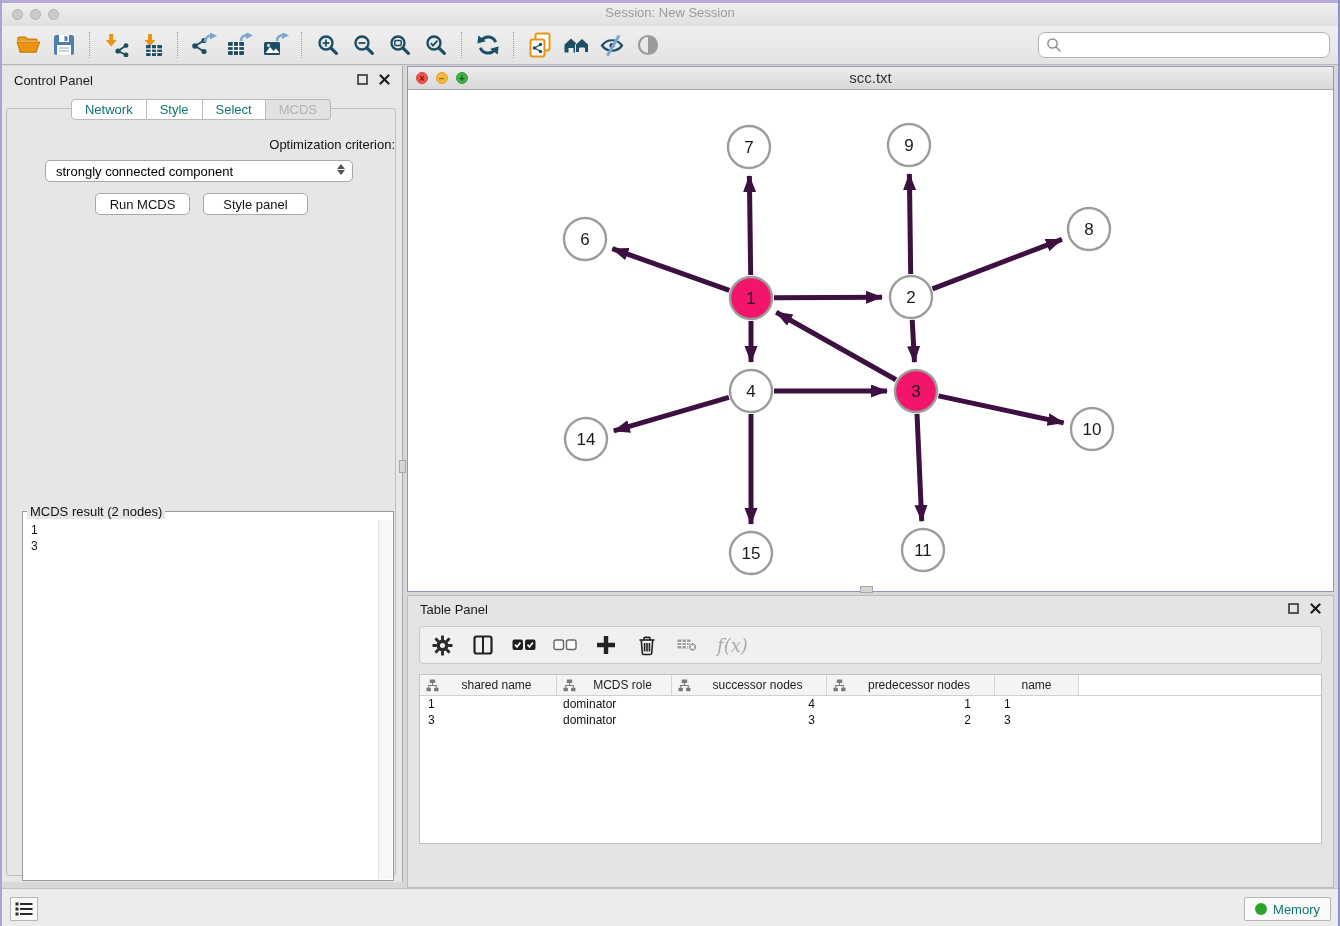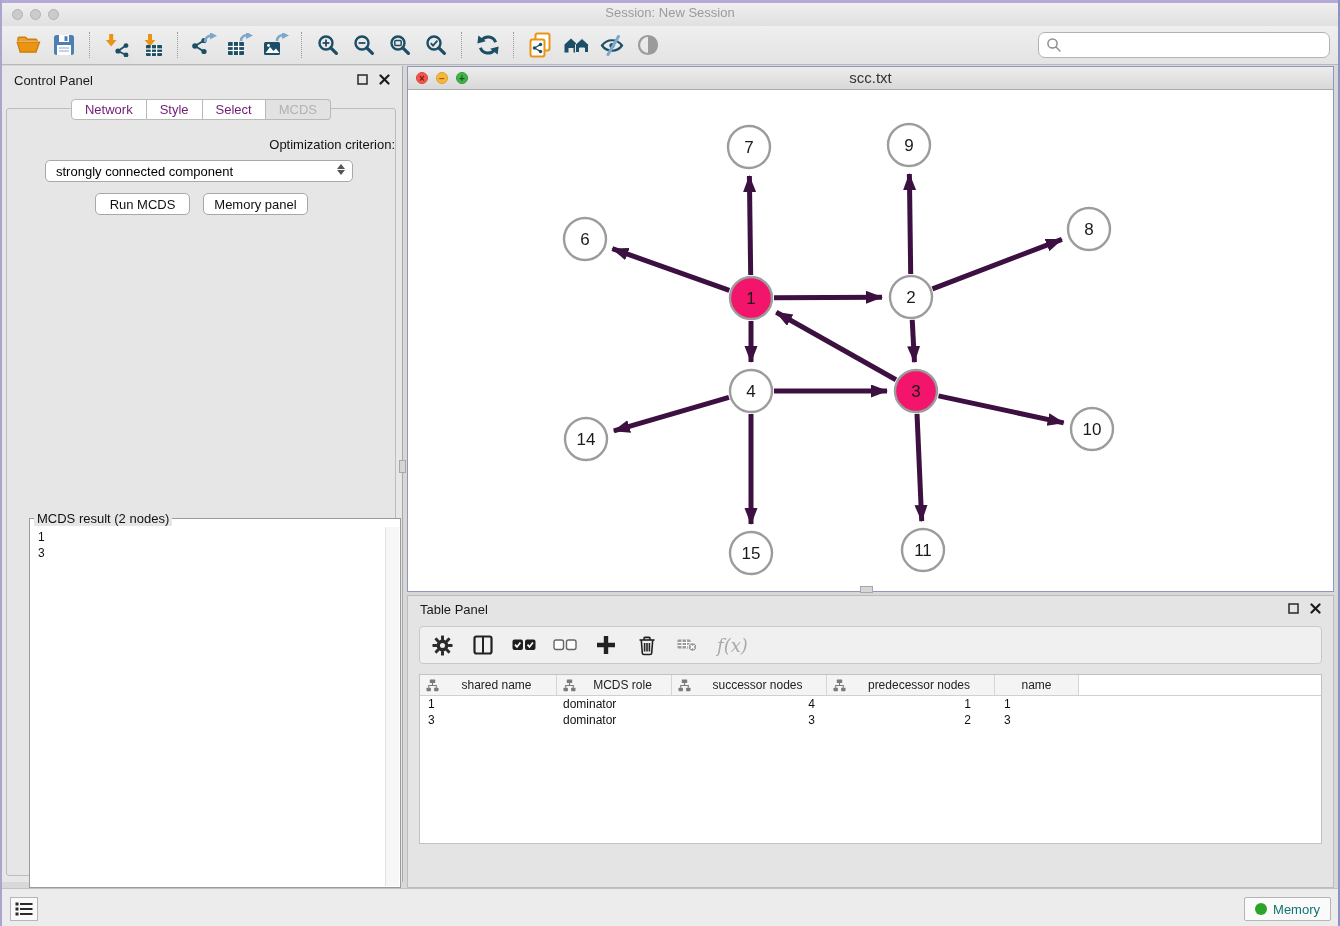--- a/index.html
+++ b/index.html
@@ -28,40 +28,40 @@
     border-radius:7px;display:flex;align-items:center;padding:0 7px;box-sizing:border-box;}
   .search-input{border:none;outline:none;flex:1;font-size:13px;background:transparent;}
 
   
   .control-panel{position:absolute;top:66px;left:0;width:403px;height:816px;background:#e7e7e7;
     border-right:1px solid #a9a9a9;box-sizing:border-box;}
   .panel-header-label{position:absolute;left:14px;top:7px;font-size:13px;color:#1a1a1a;}
   .panel-controls{position:absolute;right:12px;top:8px;display:flex;gap:11px;align-items:center;}
   .ctabs{position:absolute;top:33px;left:0;right:0;display:flex;justify-content:center;z-index:2;}
   .seg{height:19px;line-height:19px;font-size:13px;padding:0 13px;background:#fff;
-    border:1px solid #b9b9b9;border-left:none;color:#701a75;cursor:default;}
+    border:1px solid #b9b9b9;border-left:none;color:#0f766e;cursor:default;}
   .seg:first-child{border-left:1px solid #b9b9b9;border-radius:4px 0 0 4px;}
   .seg:last-child{border-radius:0 4px 4px 0;}
   .seg-active{background:#e2e2e2;color:#b2b2b2;}
   .content-box{position:absolute;top:42px;left:6px;right:6px;bottom:6px;border:1px solid #bdbdbd;
     border-radius:3px;background:#e6e6e6;}
   .mcds-label{position:absolute;top:28px;left:0;right:0;text-align:right;font-size:13px;color:#111;}
   .dropdown{position:absolute;left:38px;top:51px;width:308px;height:22px;background:#fff;
     border:1px solid #a8a8a8;border-radius:5px;box-sizing:border-box;display:flex;align-items:center;
     font-size:13px;padding:0 22px 0 10px;}
   .dd-stepper{position:absolute;right:7px;top:3px;display:flex;flex-direction:column;gap:1px;}
   .dd-stepper i{width:0;height:0;border-left:4px solid transparent;border-right:4px solid transparent;}
   .dd-up{border-bottom:5px solid #555;}
   .dd-down{border-top:5px solid #555;}
   .btn{position:absolute;top:84px;height:22px;background:#fff;border:1px solid #a8a8a8;
     border-radius:5px;font-size:13px;color:#111;display:flex;align-items:center;justify-content:center;
     box-sizing:border-box;}
   .btn-run{left:88px;width:95px;}
   .btn-close{left:196px;width:105px;}
-  .result-fieldset{position:absolute;left:6px;top:386px;width:372px;height:377px;margin:16px;padding:0;
+  .result-fieldset{position:absolute;left:6px;top:386px;width:372px;height:377px;margin:9px;padding:0;
     border:1px solid #9a9a9a;background:#fff;box-sizing:border-box;}
   .result-fieldset legend{font-size:13px;color:#111;margin-left:4px;padding:0 3px;background:#e6e6e6;}
   .result-text{position:absolute;top:0px;left:2px;right:16px;bottom:2px;font-size:12px;line-height:16px;
     white-space:pre;padding:3px 6px;color:#111;overflow:hidden;}
   .result-scroll{position:absolute;top:1px;right:1px;width:13px;bottom:1px;background:#f7f7f7;
     border-left:1px solid #e2e2e2;}
 
   
   .network-window{position:absolute;left:407px;top:66px;width:927px;height:526px;background:#fff;
     border:1px solid #8f96c0;box-sizing:border-box;}
@@ -318,21 +318,21 @@
   <div class="content-box">
     <div class="mcds-label">Optimization criterion:</div>
     <div class="dropdown">
       <span>strongly connected component</span>
       <span class="dd-stepper">
           <i class="dd-up"></i>
           <i class="dd-down"></i>
         </span>
     </div>
     <div class="btn btn-run">Run MCDS</div>
-    <div class="btn btn-close">Memory panel</div>
+    <div class="btn btn-close">Style panel</div>
     <fieldset class="result-fieldset">
       <legend>MCDS result (2 nodes)</legend>
       <div class="result-text" id="result-text">1
 3</div>
       <div class="result-scroll"></div>
     </fieldset>
   </div>
 </div>
 
 <div class="network-window">

